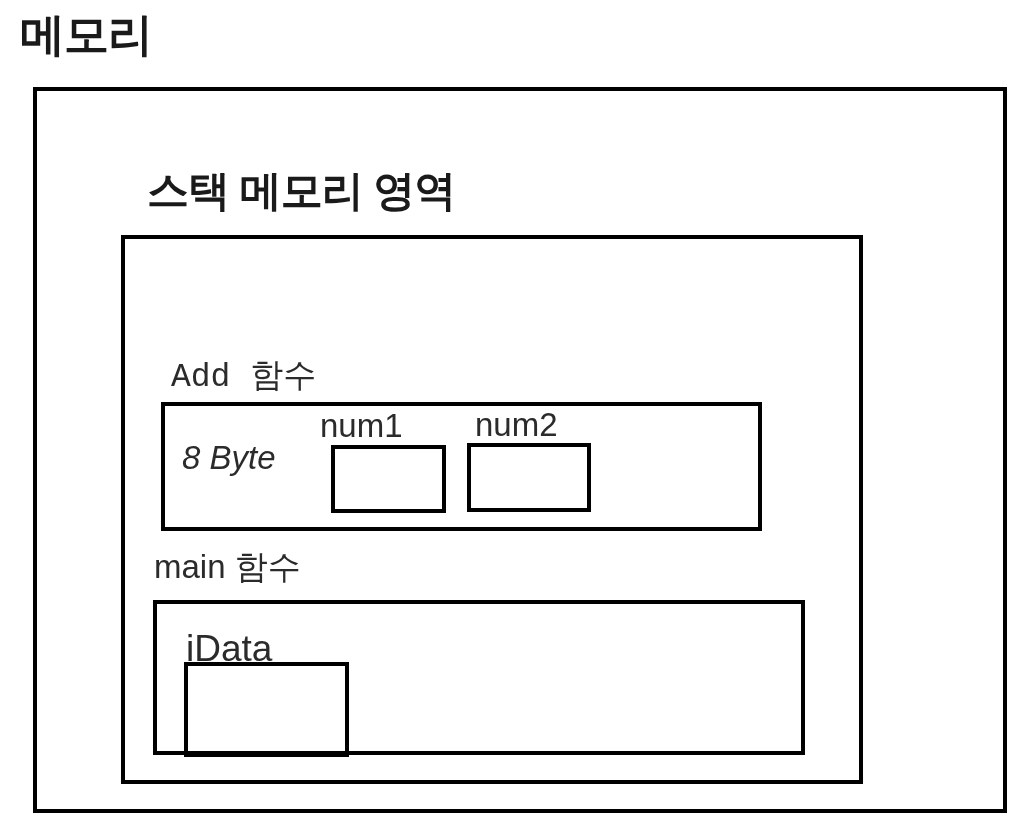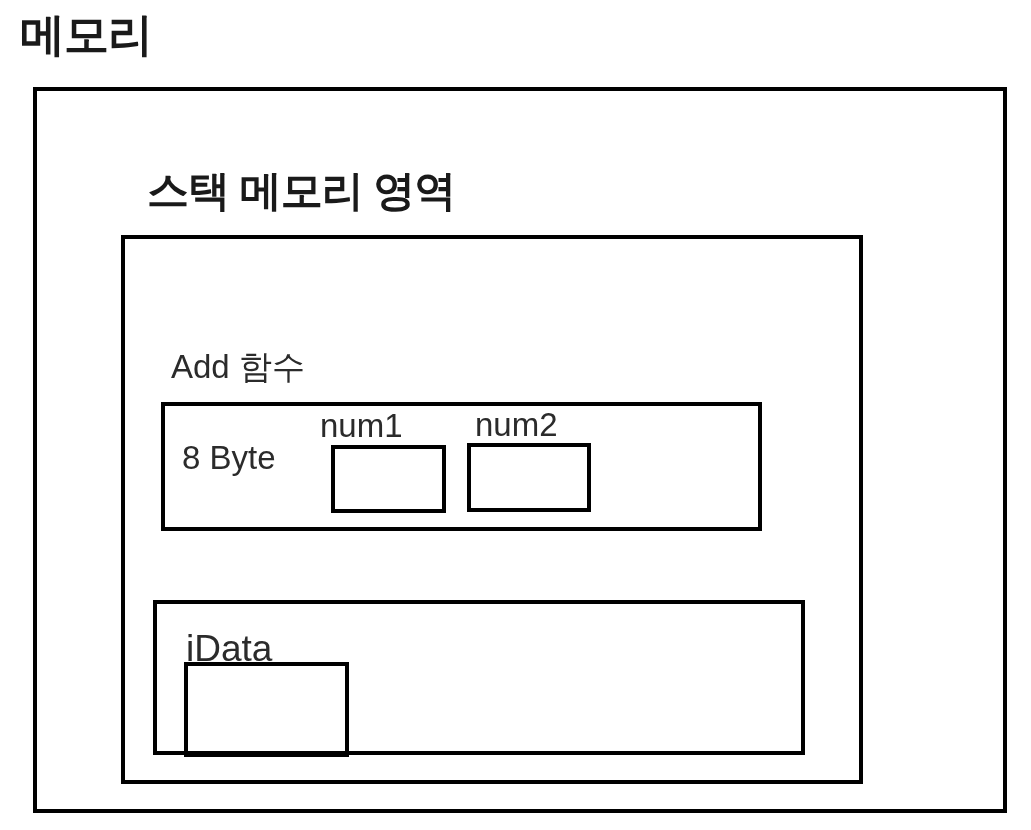--- a/index.html
+++ b/index.html
@@ -102,22 +102,22 @@
 
   
   .label {
     position: absolute;
     font-size: 33px;
     font-weight: normal;
     line-height: 1;
     white-space: nowrap;
     color: #2b2b2b;
   }
-  .lbl-add-func   { left: 171px; top: 350px; }
-  .lbl-byte       { left: 182px; top: 441px; }
+  .lbl-add-func   { left: 171px; top: 361px; font-family: Liberation Mono, monospace; }
+  .lbl-byte       { left: 182px; top: 441px; font-style: italic; }
   .lbl-num1       { left: 320px; top: 409px; }
   .lbl-num2       { left: 475px; top: 408px; text-align: right; }
   .lbl-main-func  { left: 154px; top: 550px; }
   .lbl-idata      { left: 186px; top: 630px; font-size: 37px; }
 </style>
 </head>
 <body>
 
 <div id="canvas">
 
@@ -134,19 +134,20 @@
   <div class="box func-box add-func-box"></div>
 
   <div class="label lbl-byte">8 Byte</div>
 
   <div class="label lbl-num1">num1</div>
   <div class="box var-box num1-box"></div>
 
   <div class="label lbl-num2">num2</div>
   <div class="box var-box num2-box"></div>
 
+  <div class="label lbl-main-func">main 함수</div>
 
   <div class="box func-box main-func-box"></div>
 
   <div class="label lbl-idata">iData</div>
   <div class="box var-box idata-box"></div>
 
 </div>
 
 </body></html>

